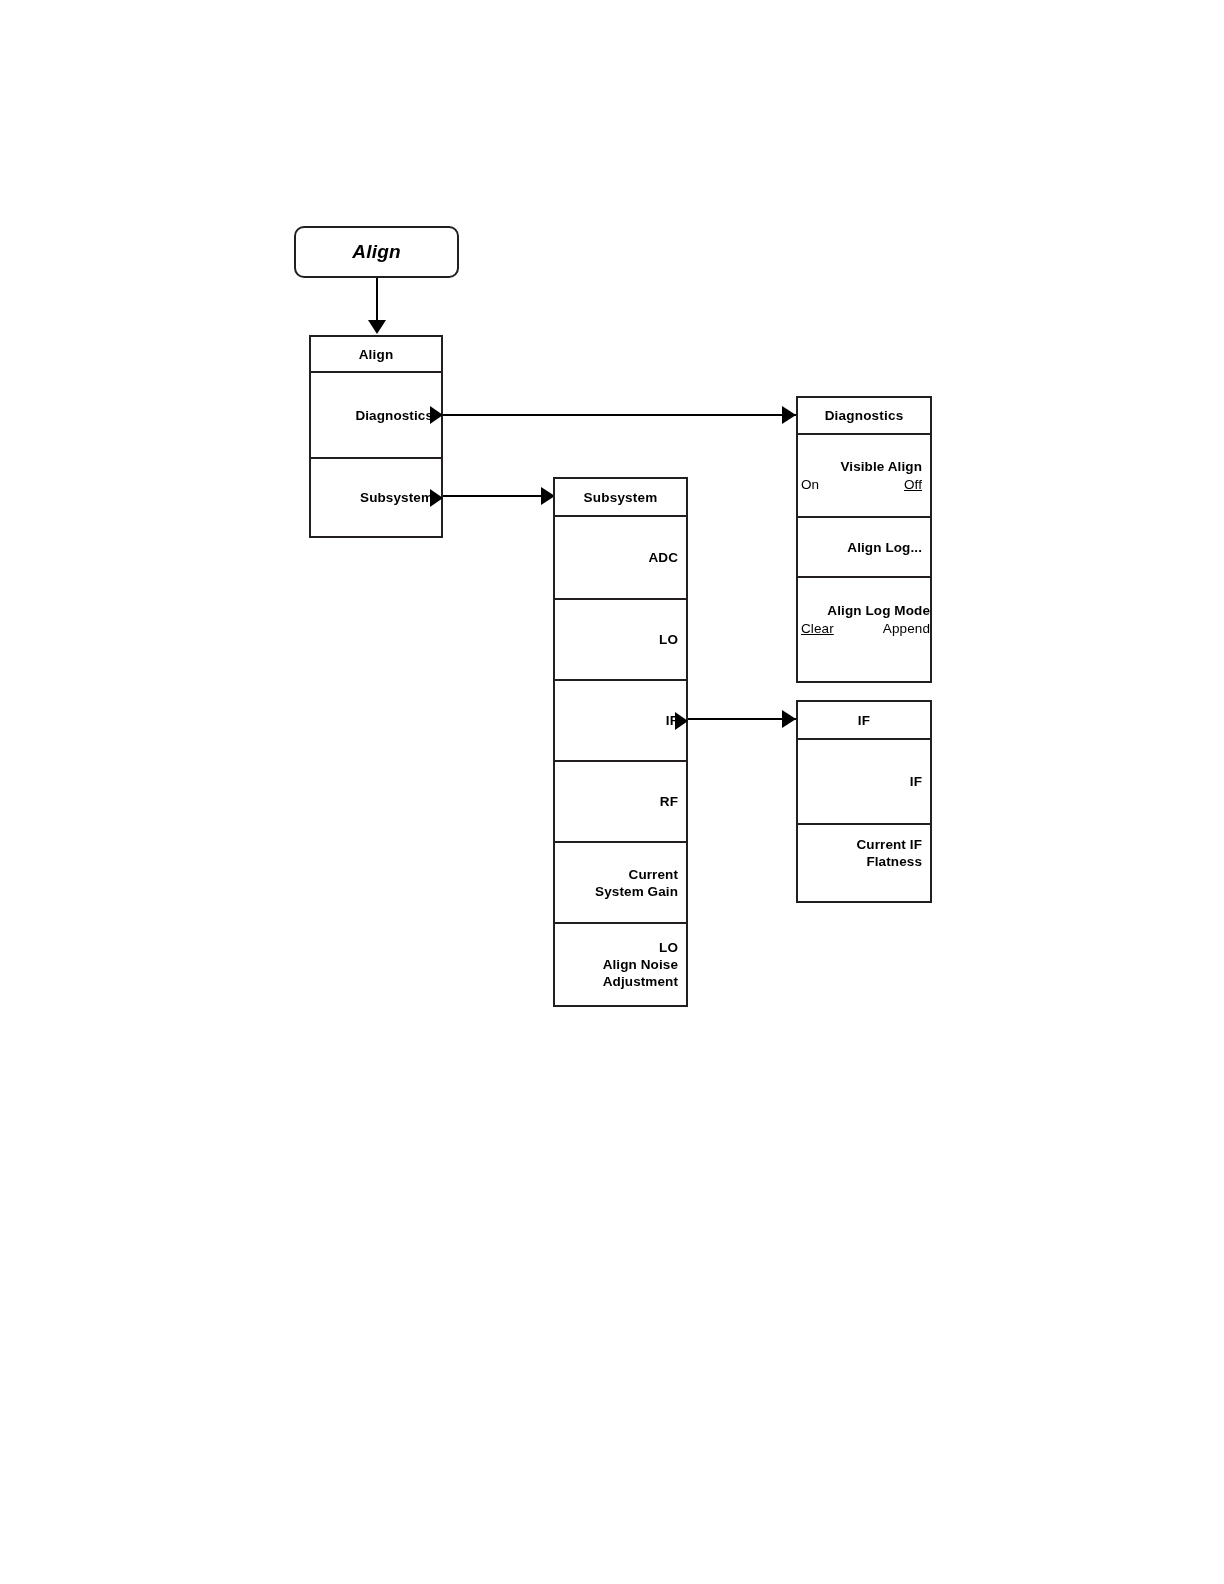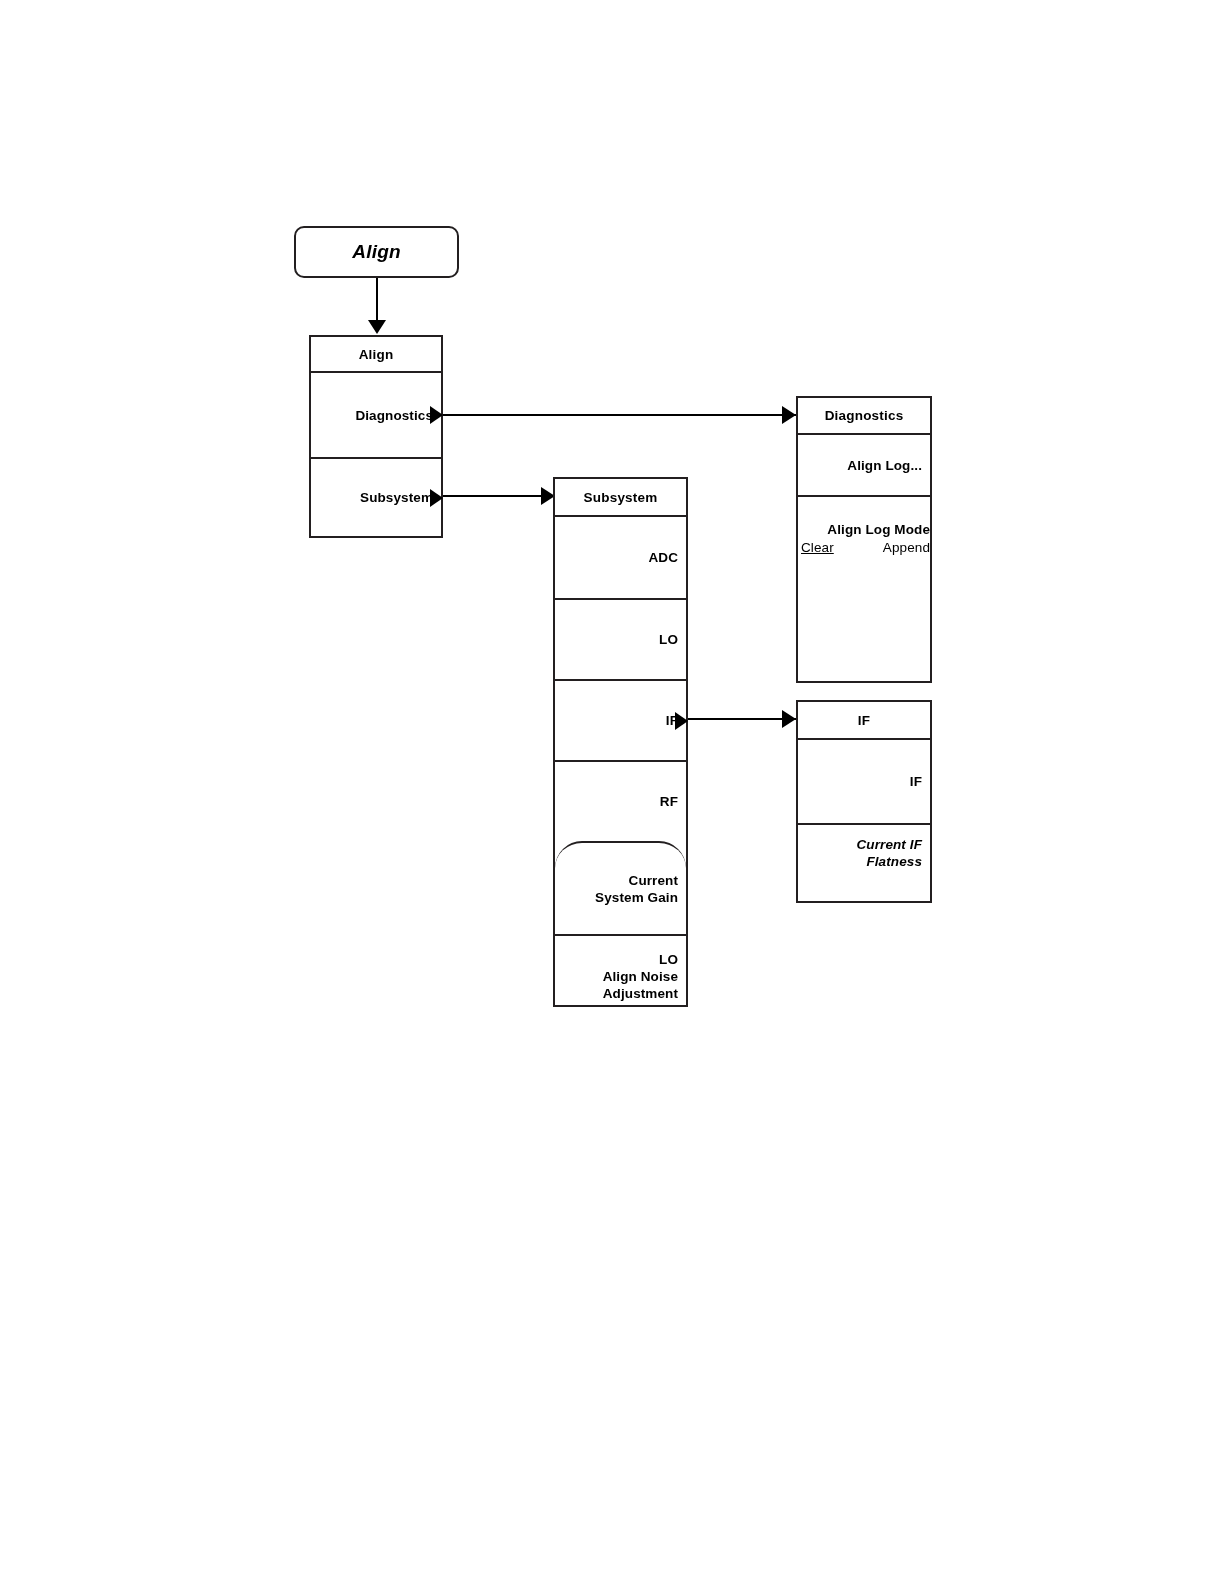--- a/index.html
+++ b/index.html
@@ -184,56 +184,63 @@
     <div class="menu-item" style="height:81px;">
       <span class="item-line">LO</span>
     </div>
     <div class="menu-item" style="height:81px;">
       <span class="item-line">IF</span>
       <span class="submenu-arrow"></span>
     </div>
     <div class="menu-item" style="height:81px;">
       <span class="item-line">RF</span>
     </div>
-    <div class="menu-item" style="height:93px;border-radius:27px;">
+    <div class="menu-item" style="height:81px;">
       <span class="item-line">Current</span>
       <span class="item-line">System Gain</span>
     </div>
     <div class="menu-item" style="height:83px;">
       <span class="item-line">LO</span>
       <span class="item-line">Align Noise</span>
       <span class="item-line">Adjustment</span>
     </div>
   </div>
 
   <div class="conn-line conn-h" style="left:688px; top:718px; width:108px;"></div>
   <div class="arrowhead-right" style="left:782px; top:710px;"></div>
 
   <div class="menu" style="left:796px; top:396px; width:136px; height:287px;">
     <div class="menu-title" style="height:37px;">
       <span>Diagnostics</span>
+    </div>
+    <div class="menu-item" style="height:81px; align-items:stretch; justify-content:center; padding-right:8px;">
+      <span class="item-line" style="align-self:flex-end;">Visible Align</span>
+      <span class="toggle-row">
+        <span class="state toggle-left">On</span>
+        <span class="state selected toggle-right">Off</span>
+      </span>
     </div>
     <div class="menu-item" style="height:60px;">
       <span class="item-line">Align Log...</span>
     </div>
     <div class="menu-item" style="height:84px; align-items:stretch; justify-content:center; padding-right:0;">
       <span class="item-line" style="align-self:flex-end;">Align Log Mode</span>
       <span class="toggle-row">
         <span class="state selected toggle-left">Clear</span>
         <span class="state toggle-right">Append</span>
       </span>
     </div>
   </div>
 
   <div class="menu" style="left:796px; top:700px; width:136px; height:203px;">
     <div class="menu-title" style="height:38px;">
       <span>IF</span>
     </div>
     <div class="menu-item" style="height:83px;">
       <span class="item-line">IF</span>
     </div>
-    <div class="menu-item" style="height:58px;font-style:italic;">
+    <div class="menu-item" style="height:58px;">
       <span class="item-line">Current IF</span>
       <span class="item-line">Flatness</span>
     </div>
   </div>
 
 </div>
 
 </body></html>

